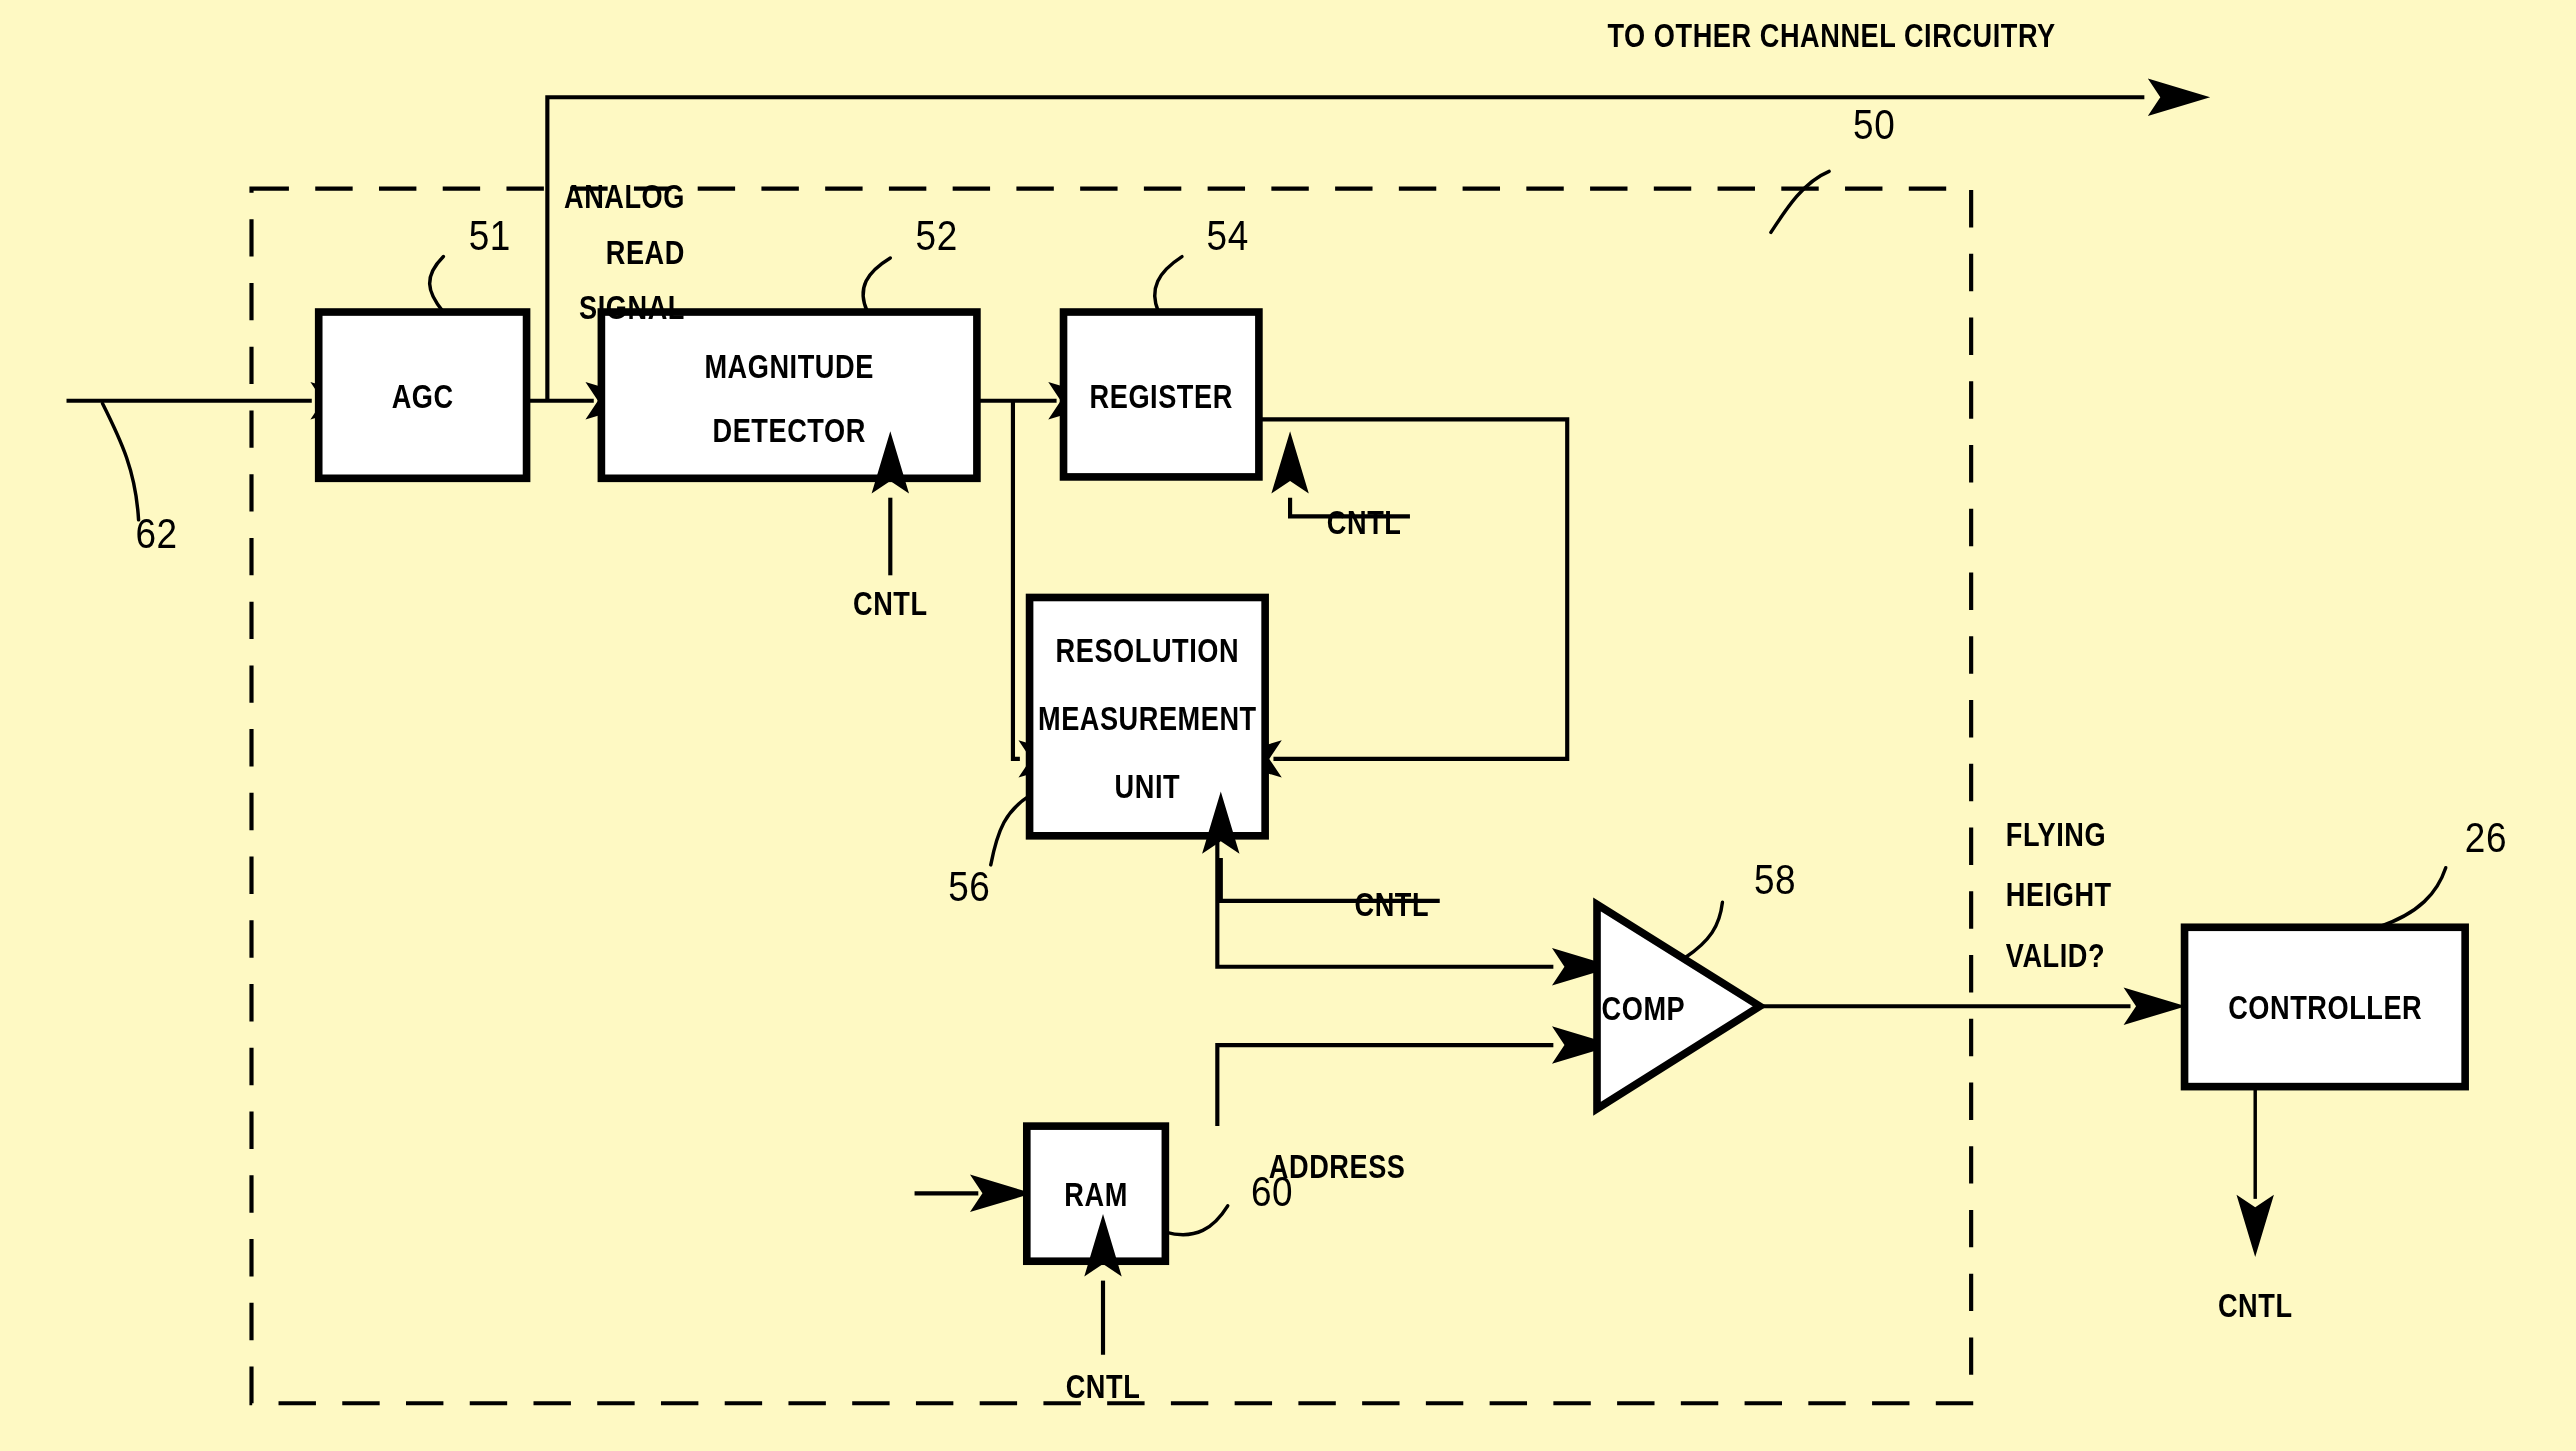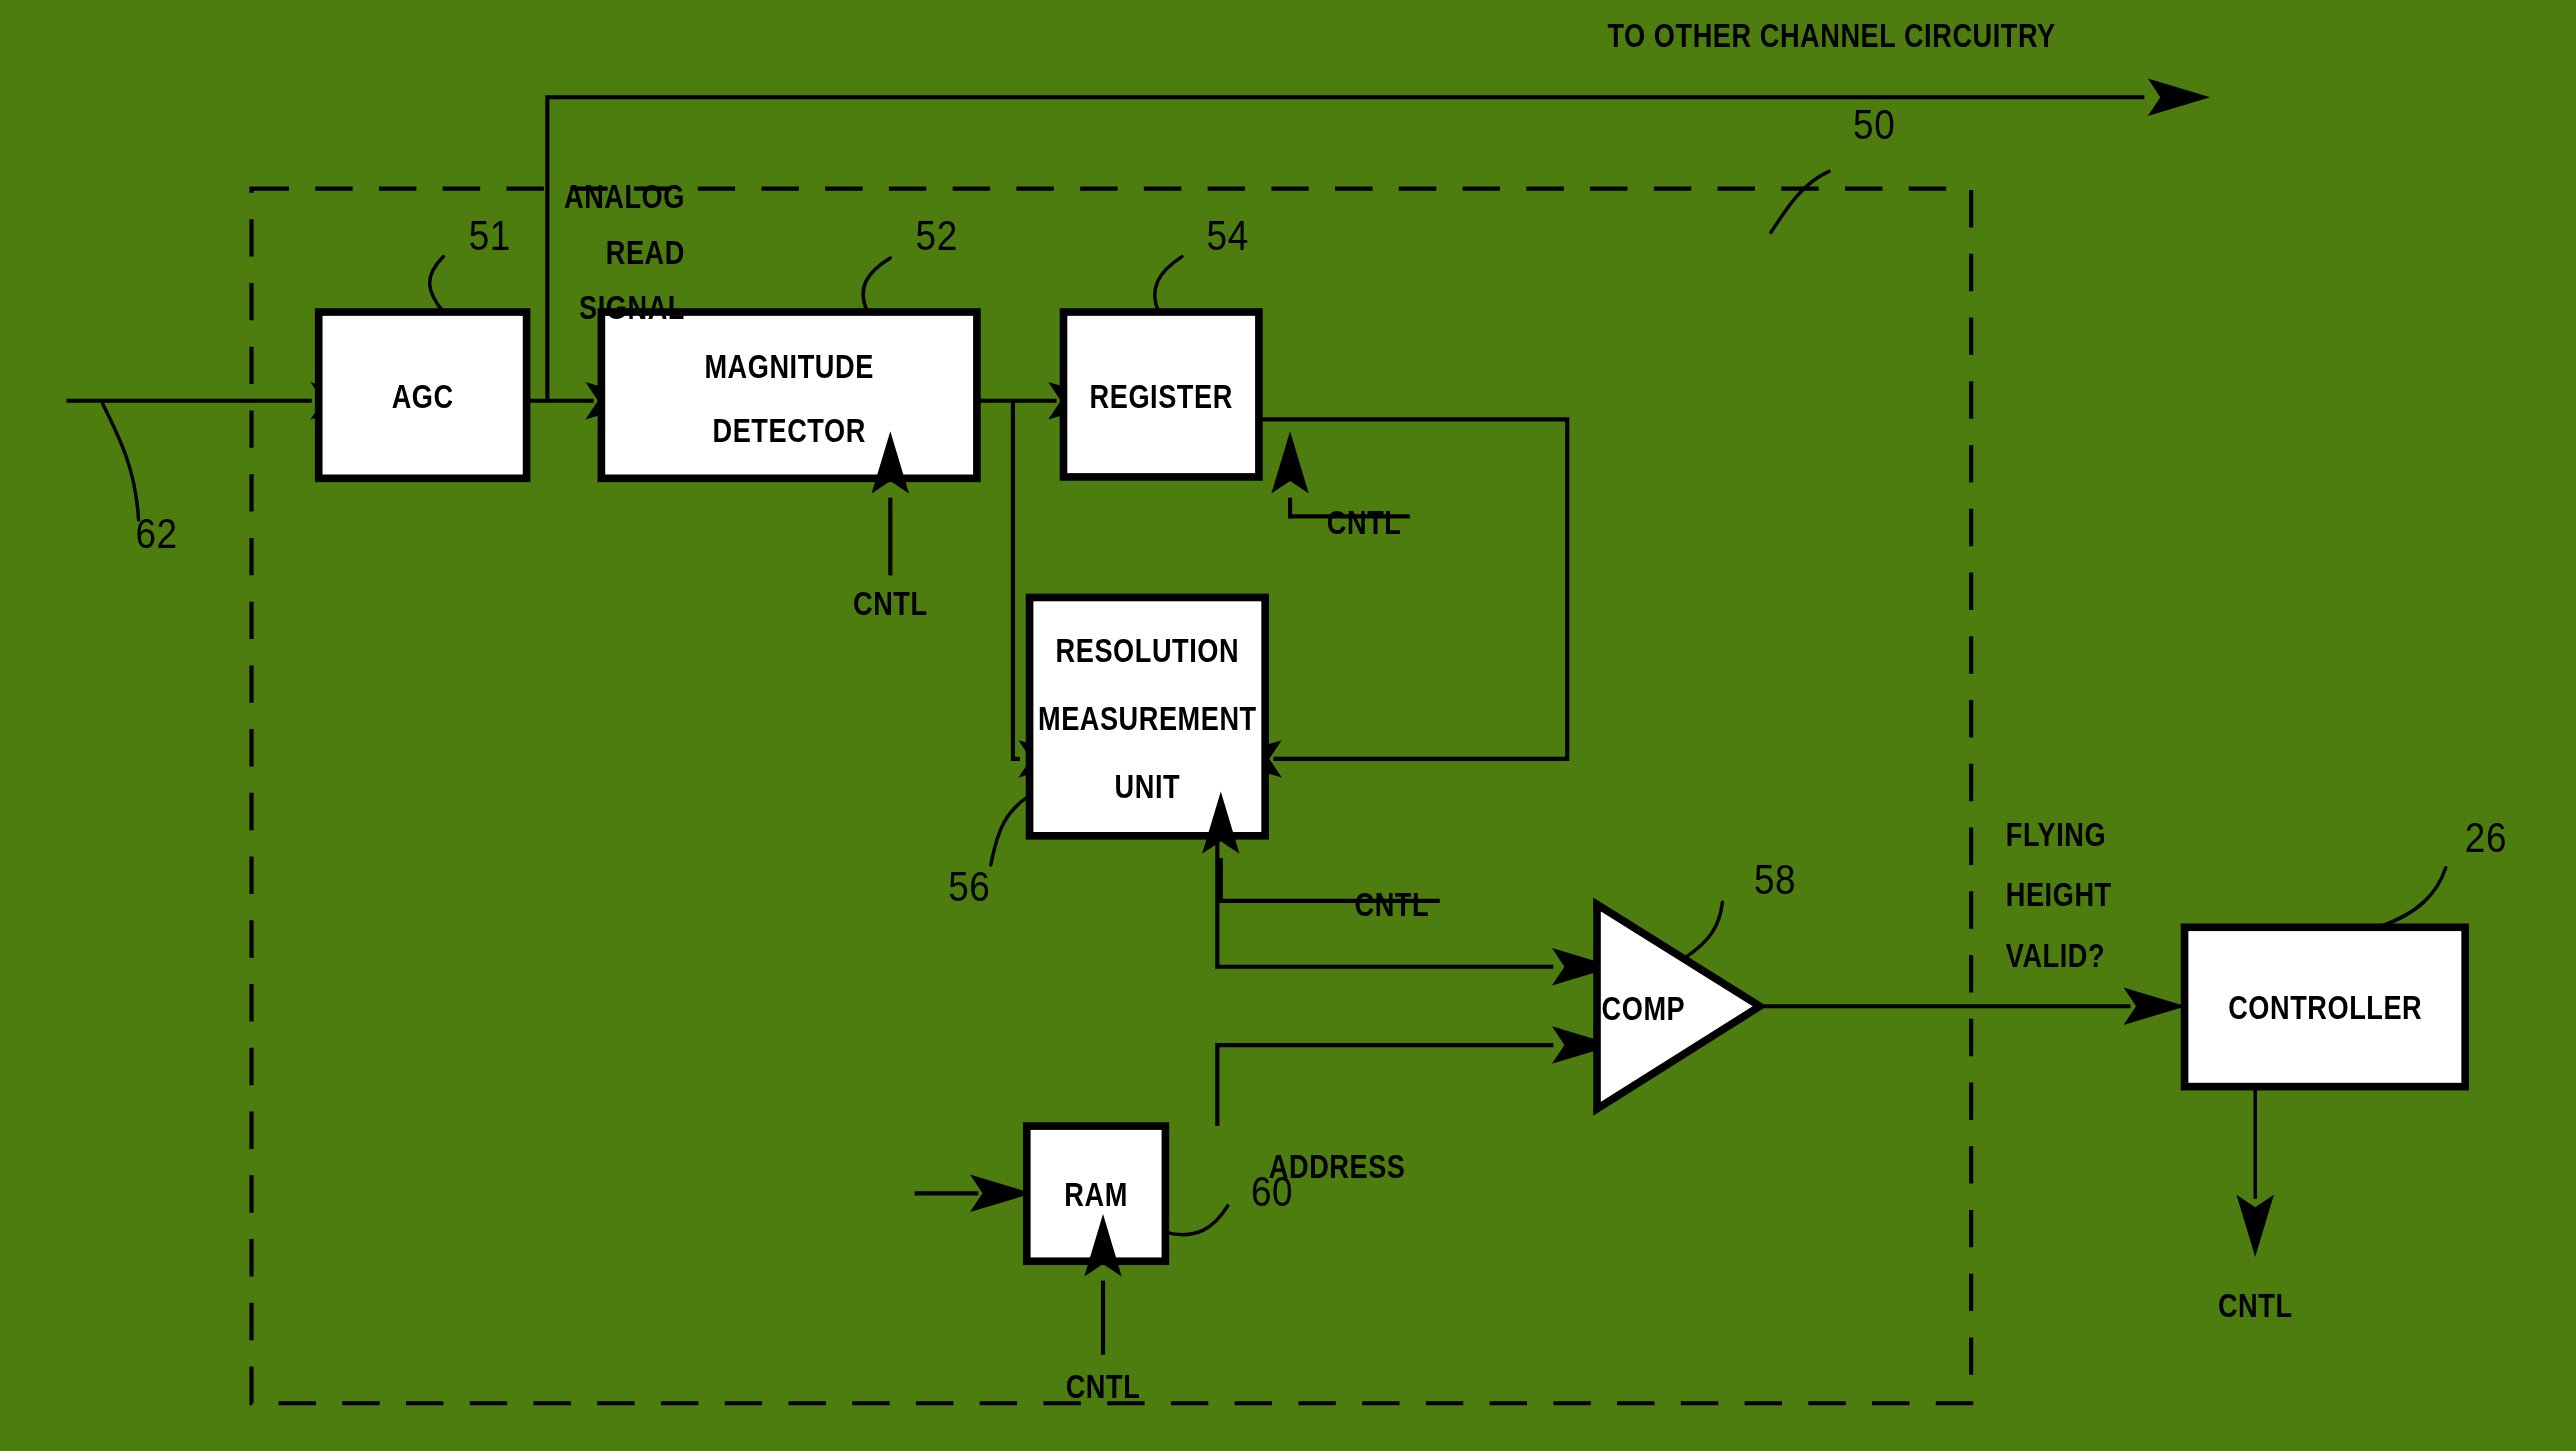--- a/index.html
+++ b/index.html
@@ -5,21 +5,21 @@
 <style>
   html, body {
     margin: 0;
     padding: 0;
     background: #ffffff;
   }
   #fig {
     position: relative;
     width: 2576px;
     height: 1452px;
-    background: #4d7c0f;
+    background: #fef9c3;
     font-family: "Liberation Sans", "DejaVu Sans", sans-serif;
     overflow: hidden;
   }
   svg.layer {
     position: absolute;
     left: 0;
     top: 0;
     width: 2576px;
     height: 1452px;
   }

